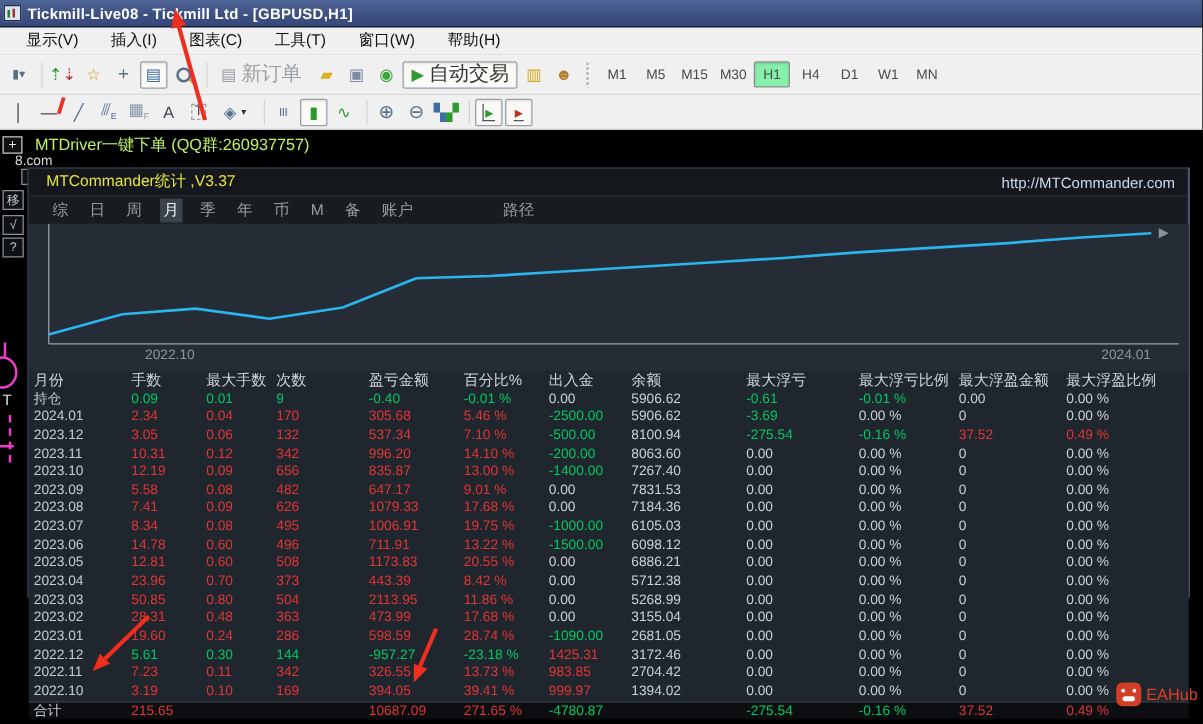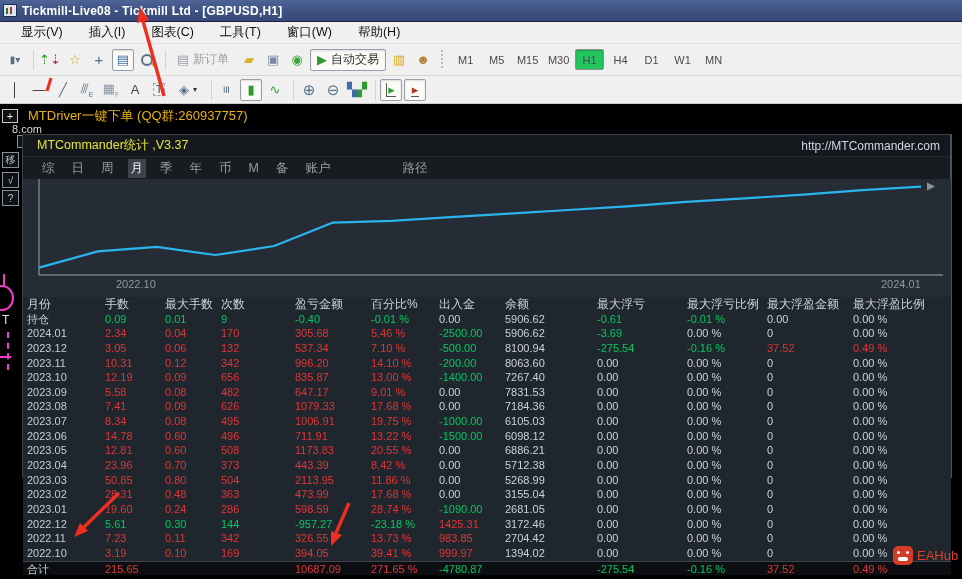--- a/index.html
+++ b/index.html
@@ -28,36 +28,36 @@
   .toolbar2 { position:absolute; left:0; top:76px; width:962px; height:28px;
     background:#f0f0f0; border-bottom:1px solid #cfcfcf; display:flex; align-items:center; padding-left:3px; }
   .tbtn { height:22px; min-width:22px; display:inline-flex; align-items:center; justify-content:center;
     margin:0 1px; border:1px solid transparent; border-radius:2px; color:#5a6e86; font-size:13px; }
   .tbtn.pressed { border:1px solid #96a0ac; background:#fbfaf7; box-shadow:inset 0 1px 2px rgba(0,0,0,.12); }
   .tbtn.labeled { padding:0 6px; gap:4px; }
   .tbtn .glyph { font-size:13px; line-height:1; }
   .tsep { width:7px; height:20px; border-right:1px solid #d2d2d2; margin:0 3px 0 0; }
   .tgrip { width:7px; height:20px; margin:0 4px;
     background:repeating-linear-gradient(#b9b9b9 0 2px, transparent 2px 4px); background-size:2px 100%; background-repeat:no-repeat; background-position:2px 0; }
-  .tflabel { font-size:12px; color:#333;text-align:center; }
+  .tflabel { font-size:16px; color:#333;text-align:center; }
   .tf { width:29px; height:21px; display:inline-flex; align-items:center; justify-content:center;
     font-size:11px; color:#4a4a4a; margin:0 1px; border:1px solid transparent; border-radius:2px; }
-  .tf.active { border:1px solid #8f8f8f; background:#22c55e; box-shadow:inset 0 1px 2px rgba(0,0,0,.18); }
+  .tf.active { border:1px solid #8f8f8f; background:#86efac; box-shadow:inset 0 1px 2px rgba(0,0,0,.18); }
   .grayed { color:#9aa0a6; }
   .mag { width:12px; height:12px; border:2px solid #5a6e86; border-radius:50%; position:relative; }
   .mag:after { content:""; position:absolute; left:8px; top:8px; width:7px; height:3px; background:#c79b2e; transform:rotate(45deg); }
 
   
   .workspace { position:absolute; left:0; top:104px; width:962px; height:475px; background:#000; }
 
   .mtdriver { position:absolute; left:0; top:2px; width:962px; height:19px; background:#000;
     display:flex; align-items:center; }
   .mtdriver .plusbtn { width:16px; height:14px; margin-left:2px; border:1px solid #c8c8c8; background:#111;
     color:#eee; font-size:11px; line-height:12px; text-align:center; }
-  .mtdriver .mtdtext { color:#eab308; font-size:13px; margin-left:10px; }
+  .mtdriver .mtdtext { color:#bef264; font-size:13px; margin-left:10px; }
   .wm8 { position:absolute; left:0; top:19px; color:#dcdcdc; font-size:11px;padding-left:12px; }
 
   .sidebtn { position:absolute; width:17px; height:16px; border:1px solid #8a9098; background:#0e1216;
     color:#c3c9cf; font-size:10px; display:flex; align-items:center; justify-content:center; }
   .sb-collapse { left:17px; top:31px; height:13px; width:16px; }
   .sb-move { left:2px; top:48px; }
   .sb-check { left:2px; top:68px; }
   .sb-help { left:2px; top:86px; }
 
   .deco-circle { position:absolute; left:-10px; top:181px; width:24px; height:26px;

